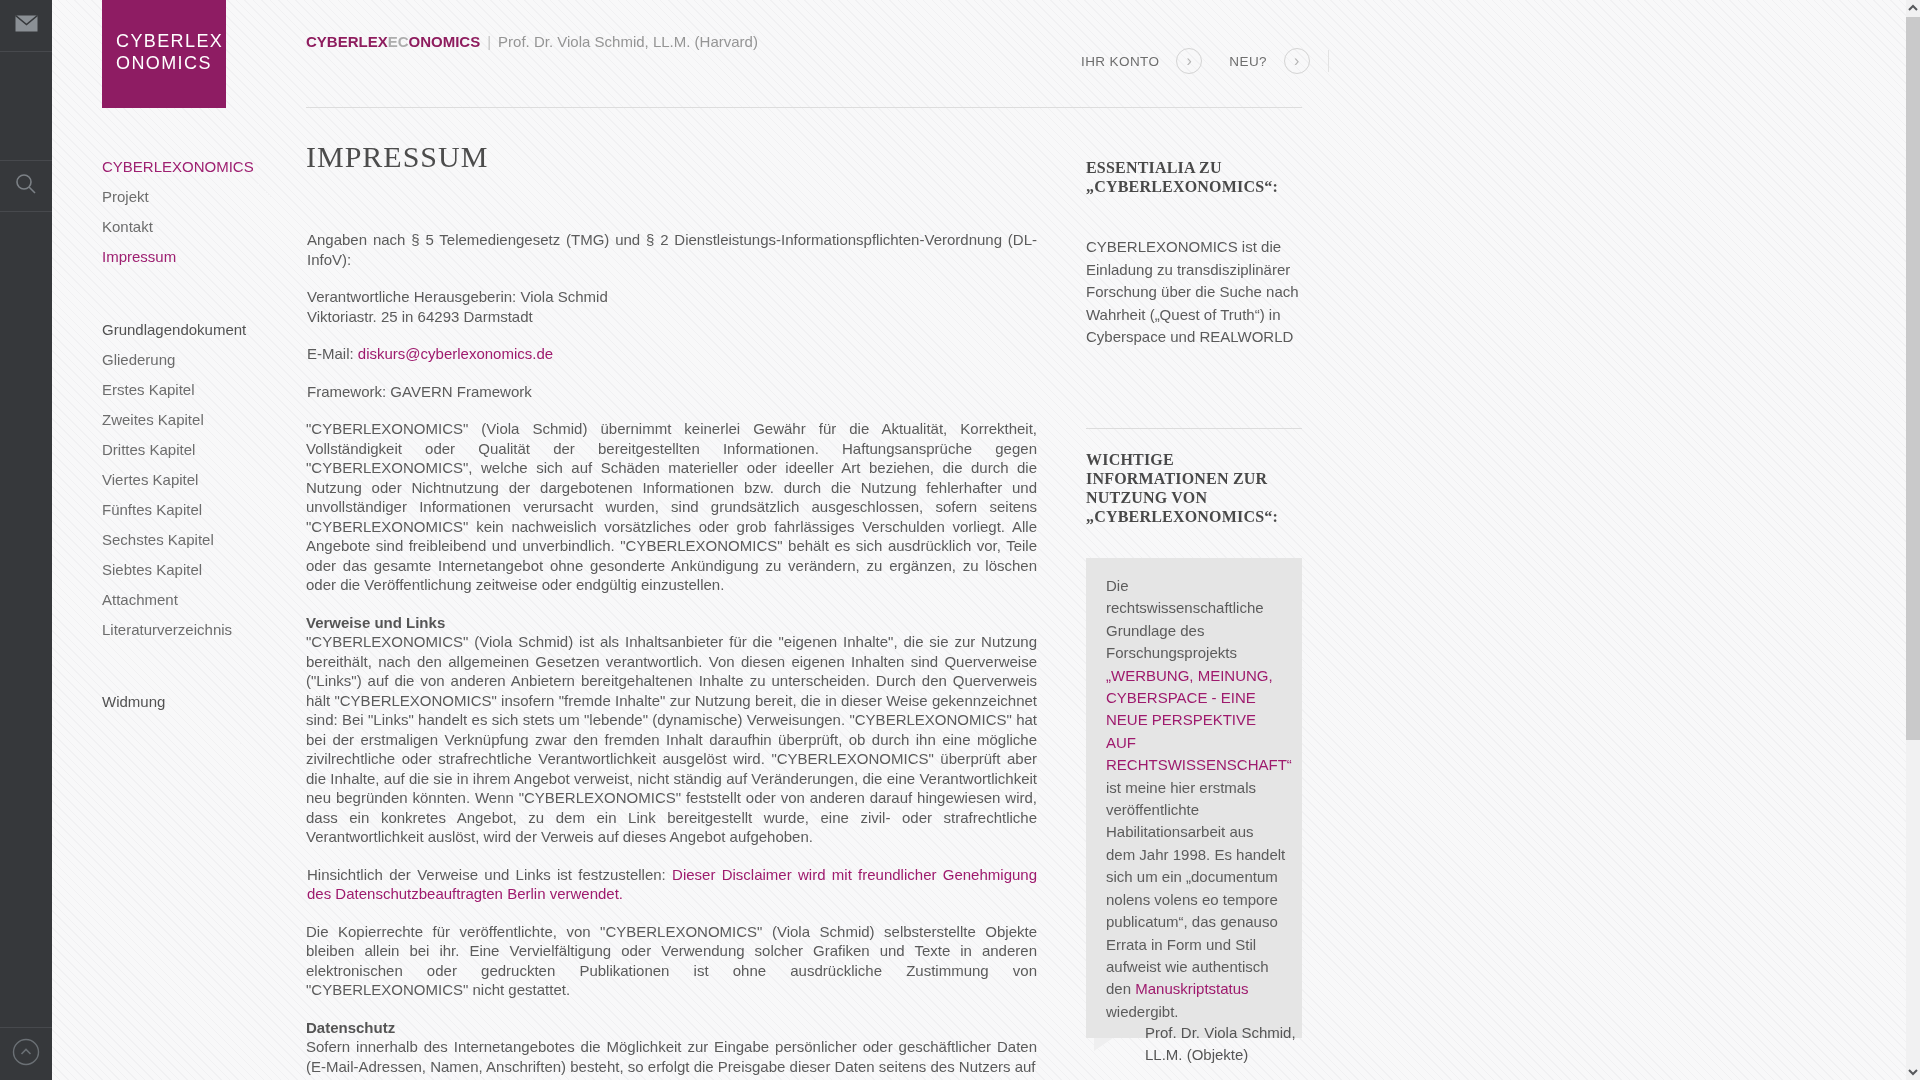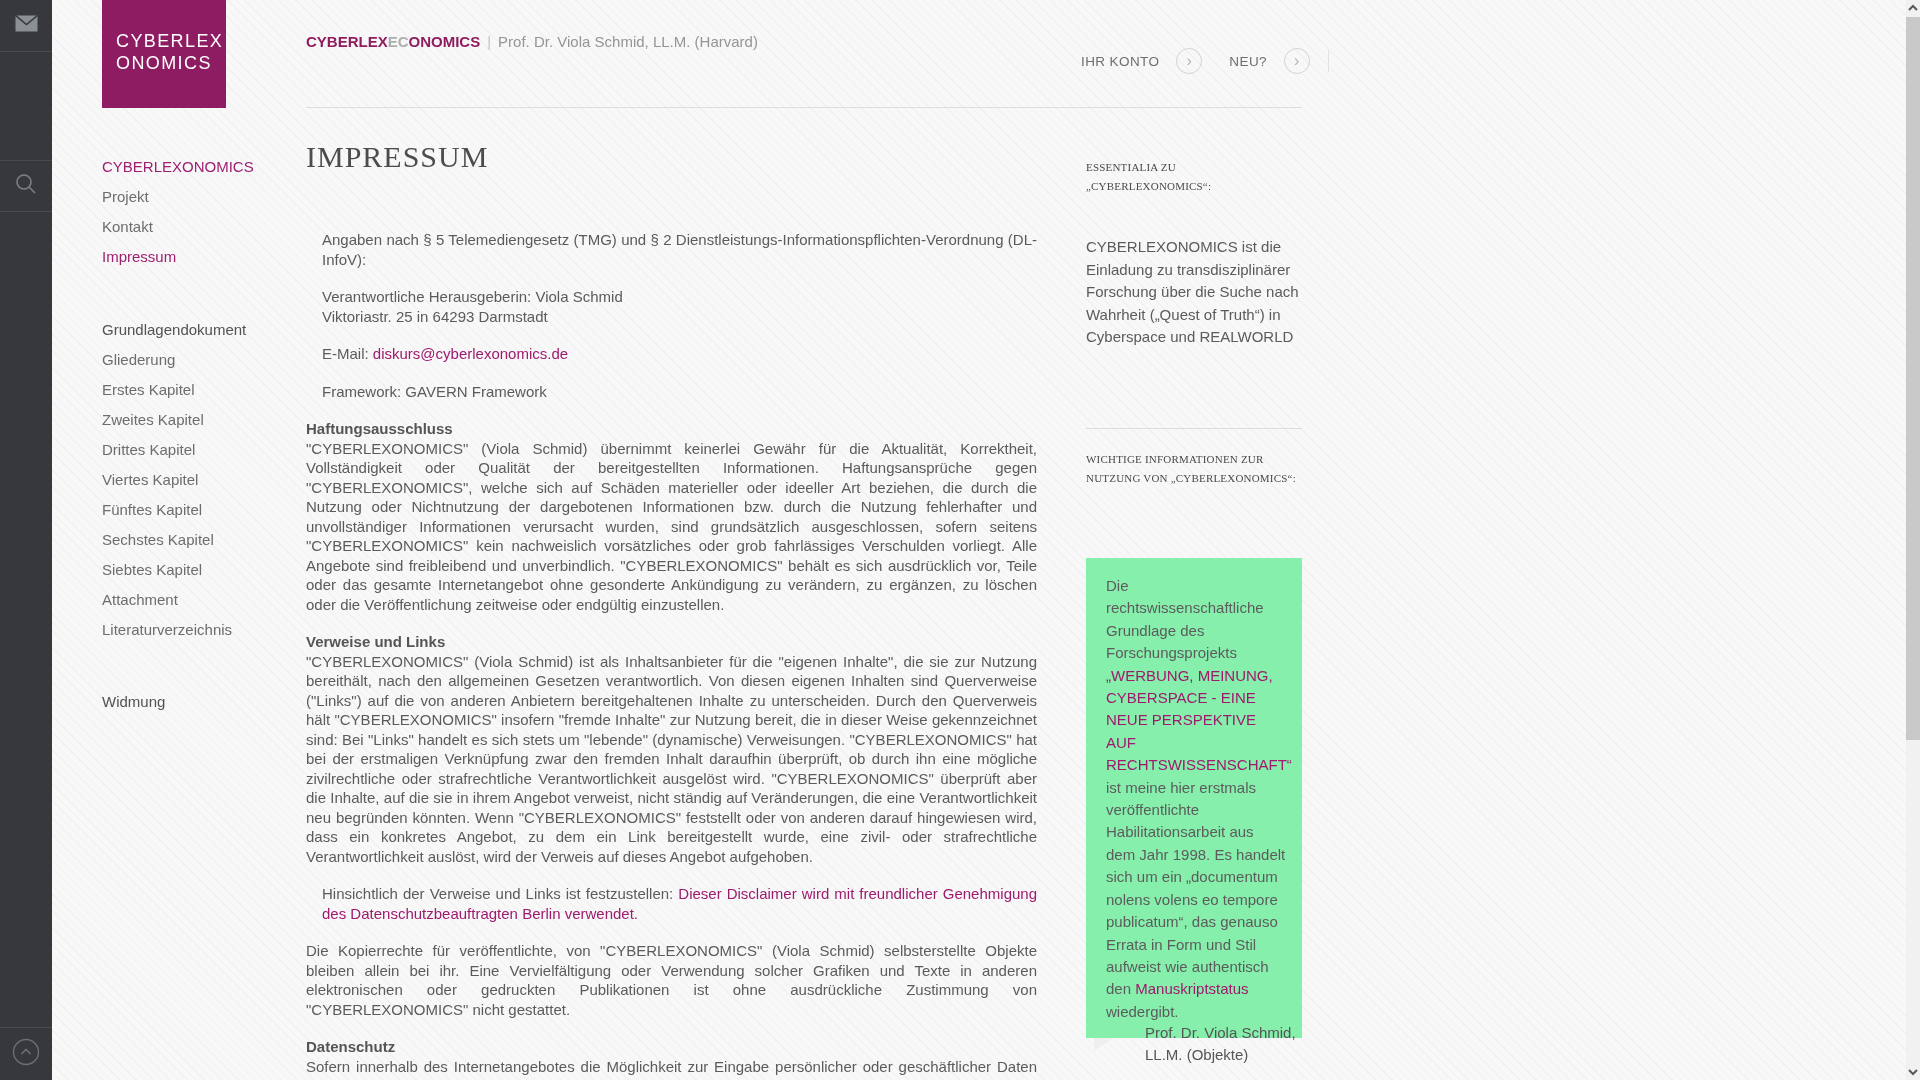--- a/index.html
+++ b/index.html
@@ -31,33 +31,33 @@
   
   .nav{position:absolute;left:102px;top:152px;width:196px;font-size:15px;}
   .nav-item{line-height:30px;color:#6d6d6d;cursor:pointer;}
   .nav-item.brand,.nav-item.active{color:#9e2071;}
   .nav-item.section{color:#525252;}
   .nav-group.g2{margin-top:43px;}
   .nav-group.g3{margin-top:42px;}
   
   .main{position:absolute;left:306px;top:140px;width:731px;color:#5b5b5b;font-size:15px;line-height:19.5px;}
   .main h1{font-family:"Liberation Serif",serif;font-size:30px;font-weight:400;color:#4c4c4c;letter-spacing:1px;margin:0 0 56px 0;line-height:34px;}
-  .main p{margin:0 0 18px 16px;text-align:justify;}
+  .main p{margin:0 0 18px 1px;text-align:justify;}
   .main h3{margin:0;font-size:15px;line-height:19.5px;font-weight:bold;color:#555555;}
   .main .sec{margin:0 0 18px 0;}
   .main .sec p{margin:0;}
   a.mlink{color:#9e1a6d;text-decoration:none;cursor:pointer;}
   
   .aside{position:absolute;left:1086px;top:0;width:218px;font-size:15px;color:#5b5b5b;}
-  .aside-h{font-family:"Liberation Serif",serif;font-weight:normal;font-size:11px;line-height:19px;color:#494949;letter-spacing:0.2px;}
+  .aside-h{font-family:"Liberation Serif",serif;font-weight:bold;font-size:16px;line-height:19px;color:#494949;letter-spacing:0.2px;}
   .ess-h{position:absolute;left:0;top:158px;width:216px;}
   .ess-b{position:absolute;left:0;top:236px;width:218px;line-height:22.5px;}
   .aside-rule{position:absolute;left:0;top:428px;width:216px;height:1px;background:#dcdcdc;}
   .wich-h{position:absolute;left:0;top:450px;width:216px;}
-  .quote{position:absolute;left:0;top:558px;width:216px;box-sizing:border-box;background:#86efac;padding:17px 16px 15px 20px;line-height:22.4px;color:#5c5c5c;}
+  .quote{position:absolute;left:0;top:558px;width:216px;box-sizing:border-box;background:#e5e5e5;padding:17px 16px 15px 20px;line-height:22.4px;color:#5c5c5c;}
   .quote::after{content:"";position:absolute;top:100%;left:8px;width:0;height:0;border-top:13px solid #efeff0;border-right:19px solid transparent;}
   .attribution{position:absolute;left:59px;top:1022px;width:160px;line-height:21.5px;color:#555555;}
   
   .scrollbar{position:absolute;left:1906px;top:0;width:14px;height:1080px;background:#f1f1f2;}
   .sb-arrow{position:absolute;left:0;width:14px;height:16px;display:flex;align-items:center;justify-content:center;cursor:pointer;color:#56585b;font-size:12px;font-weight:bold;}
   .sb-up{top:0;}
   .sb-down{bottom:0;}
   .sb-thumb{position:absolute;left:0;top:17px;width:14px;height:723px;background:#c9c9ca;cursor:pointer;}
 </style>
 </head>
@@ -149,21 +149,20 @@
 
   <p>Angaben nach § 5 Telemediengesetz (TMG) und § 2 Dienstleistungs-Informationspflichten-Verordnung (DL-InfoV):</p>
 
   <p><span>Verantwortliche Herausgeberin: Viola Schmid</span><br><span>Viktoriastr. 25 in 64293 Darmstadt</span></p>
 
   <p><span>E-Mail: </span><a class="mlink">diskurs@cyberlexonomics.de</a></p>
 
   <p>Framework: GAVERN Framework</p>
 
   <div class="sec">
-    <h3>Haftungsausschluss</h3>
     <p>"CYBERLEXONOMICS" (Viola Schmid) übernimmt keinerlei Gewähr für die Aktualität, Korrektheit, Vollständigkeit oder Qualität der bereitgestellten Informationen. Haftungsansprüche gegen "CYBERLEXONOMICS", welche sich auf Schäden materieller oder ideeller Art beziehen, die durch die Nutzung oder Nichtnutzung der dargebotenen Informationen bzw. durch die Nutzung fehlerhafter und unvollständiger Informationen verursacht wurden, sind grundsätzlich ausgeschlossen, sofern seitens "CYBERLEXONOMICS" kein nachweislich vorsätzliches oder grob fahrlässiges Verschulden vorliegt. Alle Angebote sind freibleibend und unverbindlich. "CYBERLEXONOMICS" behält es sich ausdrücklich vor, Teile oder das gesamte Internetangebot ohne gesonderte Ankündigung zu verändern, zu ergänzen, zu löschen oder die Veröffentlichung zeitweise oder endgültig einzustellen.</p>
   </div>
 
   <div class="sec">
     <h3>Verweise und Links</h3>
     <p>"CYBERLEXONOMICS" (Viola Schmid) ist als Inhaltsanbieter für die "eigenen Inhalte", die sie zur Nutzung bereithält, nach den allgemeinen Gesetzen verantwortlich. Von diesen eigenen Inhalten sind Querverweise ("Links") auf die von anderen Anbietern bereitgehaltenen Inhalte zu unterscheiden. Durch den Querverweis hält "CYBERLEXONOMICS" insofern "fremde Inhalte" zur Nutzung bereit, die in dieser Weise gekennzeichnet sind: Bei "Links" handelt es sich stets um "lebende" (dynamische) Verweisungen. "CYBERLEXONOMICS" hat bei der erstmaligen Verknüpfung zwar den fremden Inhalt daraufhin überprüft, ob durch ihn eine mögliche zivilrechtliche oder strafrechtliche Verantwortlichkeit ausgelöst wird. "CYBERLEXONOMICS" überprüft aber die Inhalte, auf die sie in ihrem Angebot verweist, nicht ständig auf Veränderungen, die eine Verantwortlichkeit neu begründen könnten. Wenn "CYBERLEXONOMICS" feststellt oder von anderen darauf hingewiesen wird, dass ein konkretes Angebot, zu dem ein Link bereitgestellt wurde, eine zivil- oder strafrechtliche Verantwortlichkeit auslöst, wird der Verweis auf dieses Angebot aufgehoben.</p>
   </div>
 
   <p><span>Hinsichtlich der Verweise und Links ist festzustellen: </span><a class="mlink">Dieser Disclaimer wird mit freundlicher Genehmigung des Datenschutzbeauftragten Berlin verwendet.</a></p>
 

